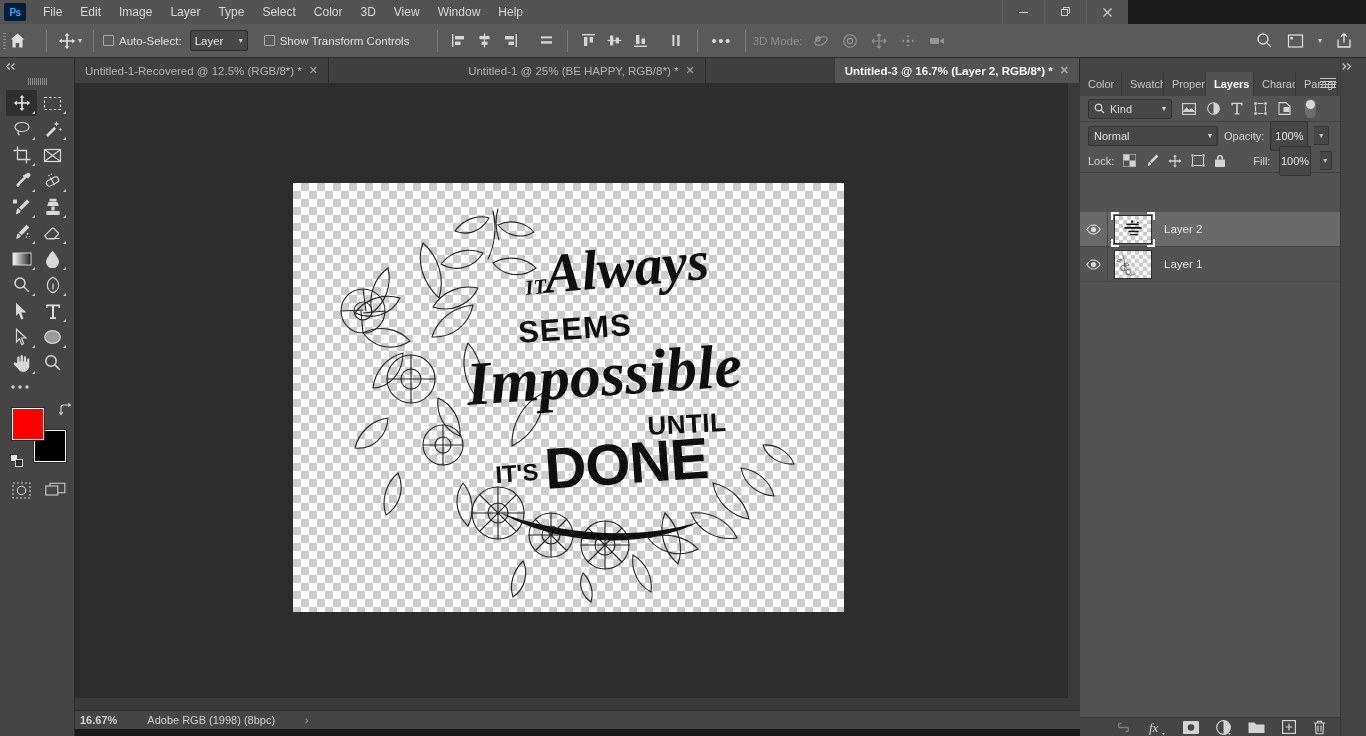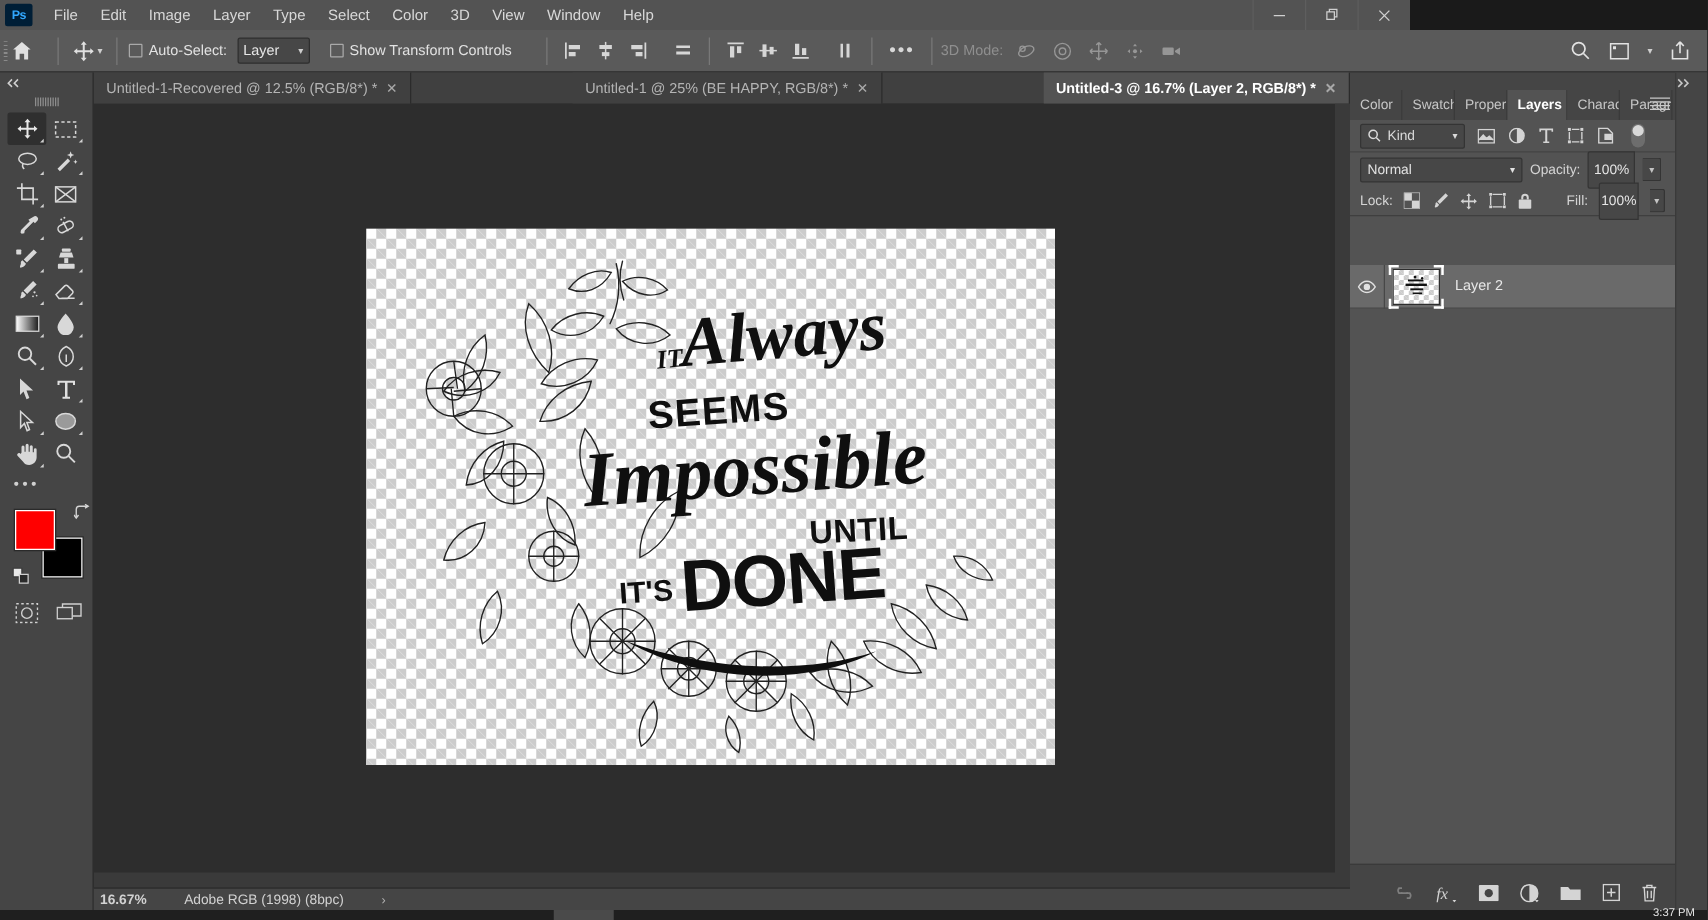--- a/index.html
+++ b/index.html
@@ -250,21 +250,21 @@
   .thumb.plain { background-image: none; background-color: #ffffff; }
   .thumb svg { position: absolute; inset: 0; }
   .sel-brackets { position: absolute; inset: -3px; pointer-events: none; }
   .sel-brackets i { position: absolute; width: 8px; height: 8px; }
   .sel-brackets i.tl { left:0; top:0; border-left:2px solid #fff; border-top:2px solid #fff; }
   .sel-brackets i.tr { right:0; top:0; border-right:2px solid #fff; border-top:2px solid #fff; }
   .sel-brackets i.bl { left:0; bottom:0; border-left:2px solid #fff; border-bottom:2px solid #fff; }
   .sel-brackets i.br { right:0; bottom:0; border-right:2px solid #fff; border-bottom:2px solid #fff; }
   .layer-name { margin-left: 12px; font-size: 11.5px; color: #e8e8e8; }
   .panel-footer {
-    position: absolute; left: 0; right: 0; bottom: 0; height: 45px;
+    position: absolute; left: 0; right: 0; bottom: 0; height: 19px;
     background: #454545; display: flex; align-items: center;
     justify-content: flex-end; gap: 17px; padding-right: 14px;
     border-top: 1px solid #3a3a3a;
   }
   .pf-icon { color: #cfcfcf; display: flex; align-items: center; }
   .pf-icon.dim { color: #7e7e7e; }
 
   
   .taskbar {
     position: absolute; left: 0; bottom: 0; width: 1366px; height: 8px;
@@ -902,20 +902,41 @@
             <div class="sel-brackets">
               <i class="tl"></i>
                 <i class="tr"></i>
                 <i class="bl"></i>
                 <i class="br"></i>
             </div>
           </div>
           <span class="layer-name">Layer 2</span>
         </div>
 
+        <div class="layer-row">
+          <div class="eye-cell">
+            <svg width="15" height="11" viewBox="0 0 15 11" fill="none" stroke="#e0e0e0" stroke-width="1.1">
+                <path d="M0.8 5.5C3 2 5.2 1 7.5 1s4.5 1 6.7 4.5c-2.2 3.5-4.4 4.5-6.7 4.5S3 9 0.8 5.5z"></path>
+                <circle cx="7.5" cy="5.5" r="2" fill="#e0e0e0"></circle>
+              </svg>
+          </div>
+          <div class="thumb-wrap">
+            <div class="thumb">
+              <svg viewBox="0 0 38 29">
+                  <g fill="none" stroke="#333" stroke-width="0.7">
+                    <path d="M8 4c2 5 3 11 2 17M7 9c-2-1-4 0-5 2 2 1 4 0 5-2zM10 13c2-1 4 0 5 2-2 1-4 0-5-2z"></path>
+                    <circle cx="9" cy="18" r="3"></circle>
+                    <circle cx="14" cy="22" r="2.6"></circle>
+                    <path d="M12 24c3 2 7 2 10 0"></path>
+                  </g>
+                </svg>
+            </div>
+          </div>
+          <span class="layer-name">Layer 1</span>
+        </div>
 
       </div>
 
       <div class="panel-footer">
         <span class="pf-icon dim">
           <svg width="17" height="11" viewBox="0 0 17 11" fill="none" stroke="#7e7e7e" stroke-width="1.3">
               <path d="M7 5.5H4.2a3.2 3.2 0 010-4h2.4M10 5.5h2.8a3.2 3.2 0 010 4h-2.4"></path>
               <path d="M5.5 5.5h6"></path>
             </svg>
         </span>
@@ -959,18 +980,14 @@
 
     <div class="dock-expand">
       <div class="chev">
         <svg width="11" height="9" viewBox="0 0 11 9" fill="none" stroke="#c8c8c8" stroke-width="1.2">
             <path d="M1.6 1.5l3 3-3 3M6.4 1.5l3 3-3 3"></path>
           </svg>
       </div>
     </div>
   </div>
 
-  <div class="taskbar">
-    <div class="act"></div>
-    <div class="clock">3:37 PM</div>
-  </div>
 
 </div>
 
 </body></html>

